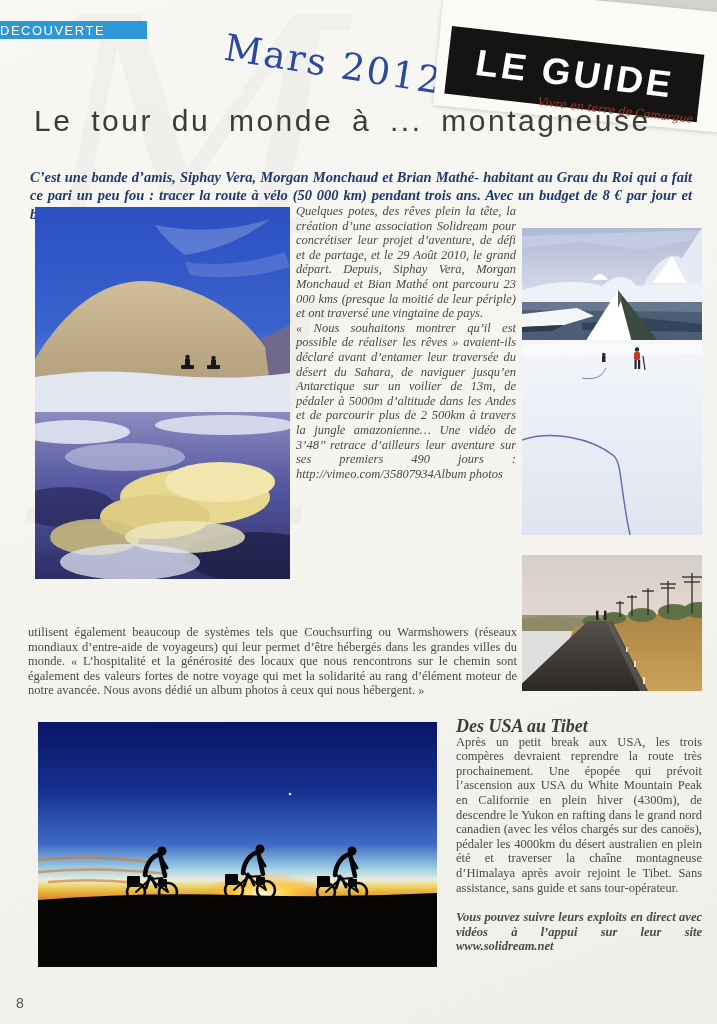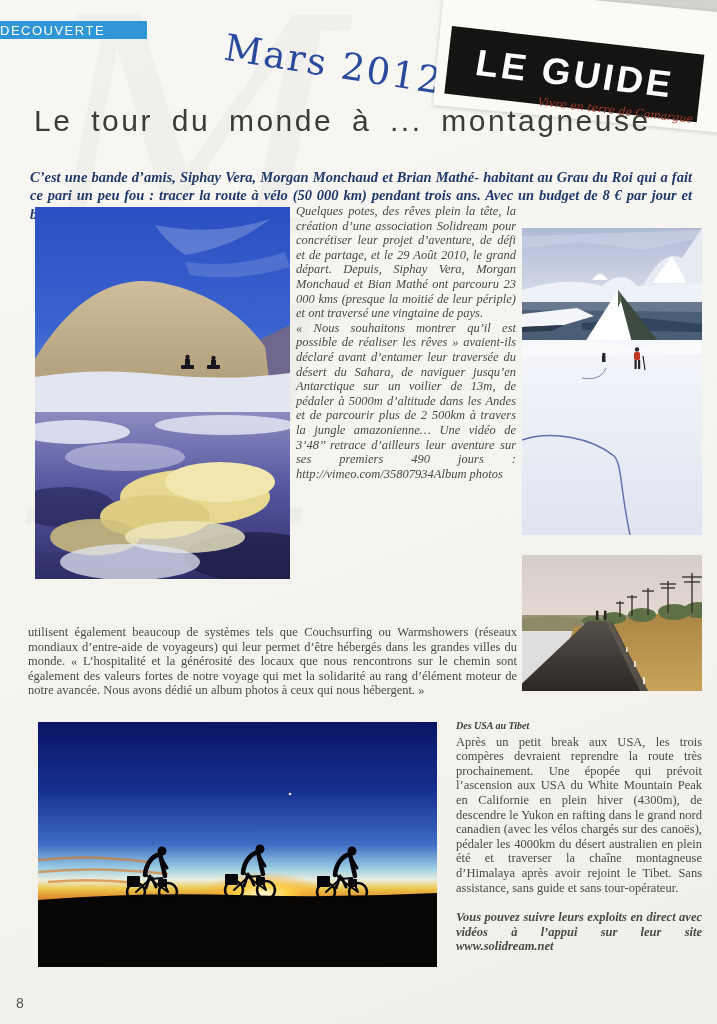--- a/index.html
+++ b/index.html
@@ -75,21 +75,21 @@
   #photo-antarctic { left:522px; top:228px; width:180px; height:307px; }
   #photo-road      { left:522px; top:555px; width:180px; height:136px; }
   #photo-sunset    { left:38px;  top:722px; width:399px; height:245px; }
   
   .bodytext { font-size:12.5px; line-height:14.6px; text-align:justify; color:#4a4a42; }
   .bodytext p { margin:0; }
   #col-main { position:absolute; left:296px; top:204px; width:220px;font-style:italic; }
   #para-wide { position:absolute; left:28px; top:625px; width:489px; }
   #col-right { position:absolute; left:456px; top:719px; width:246px; }
   #col-right .subhead {
-    font-weight:bold; font-style:italic; font-size:10px; color:#3d3d37; margin:0 0 1px 0;
+    font-weight:bold; font-style:italic; font-size:18px; color:#3d3d37; margin:0 0 1px 0;
   }
   #col-right .closing {
     font-weight:bold; font-style:italic; margin-top:15px;
   }
   .pagenum {
     position:absolute; left:16px; top:995px;
     font-family:"Liberation Sans", sans-serif; font-size:14px; color:#56534d;
   }
 </style>
 </head>

